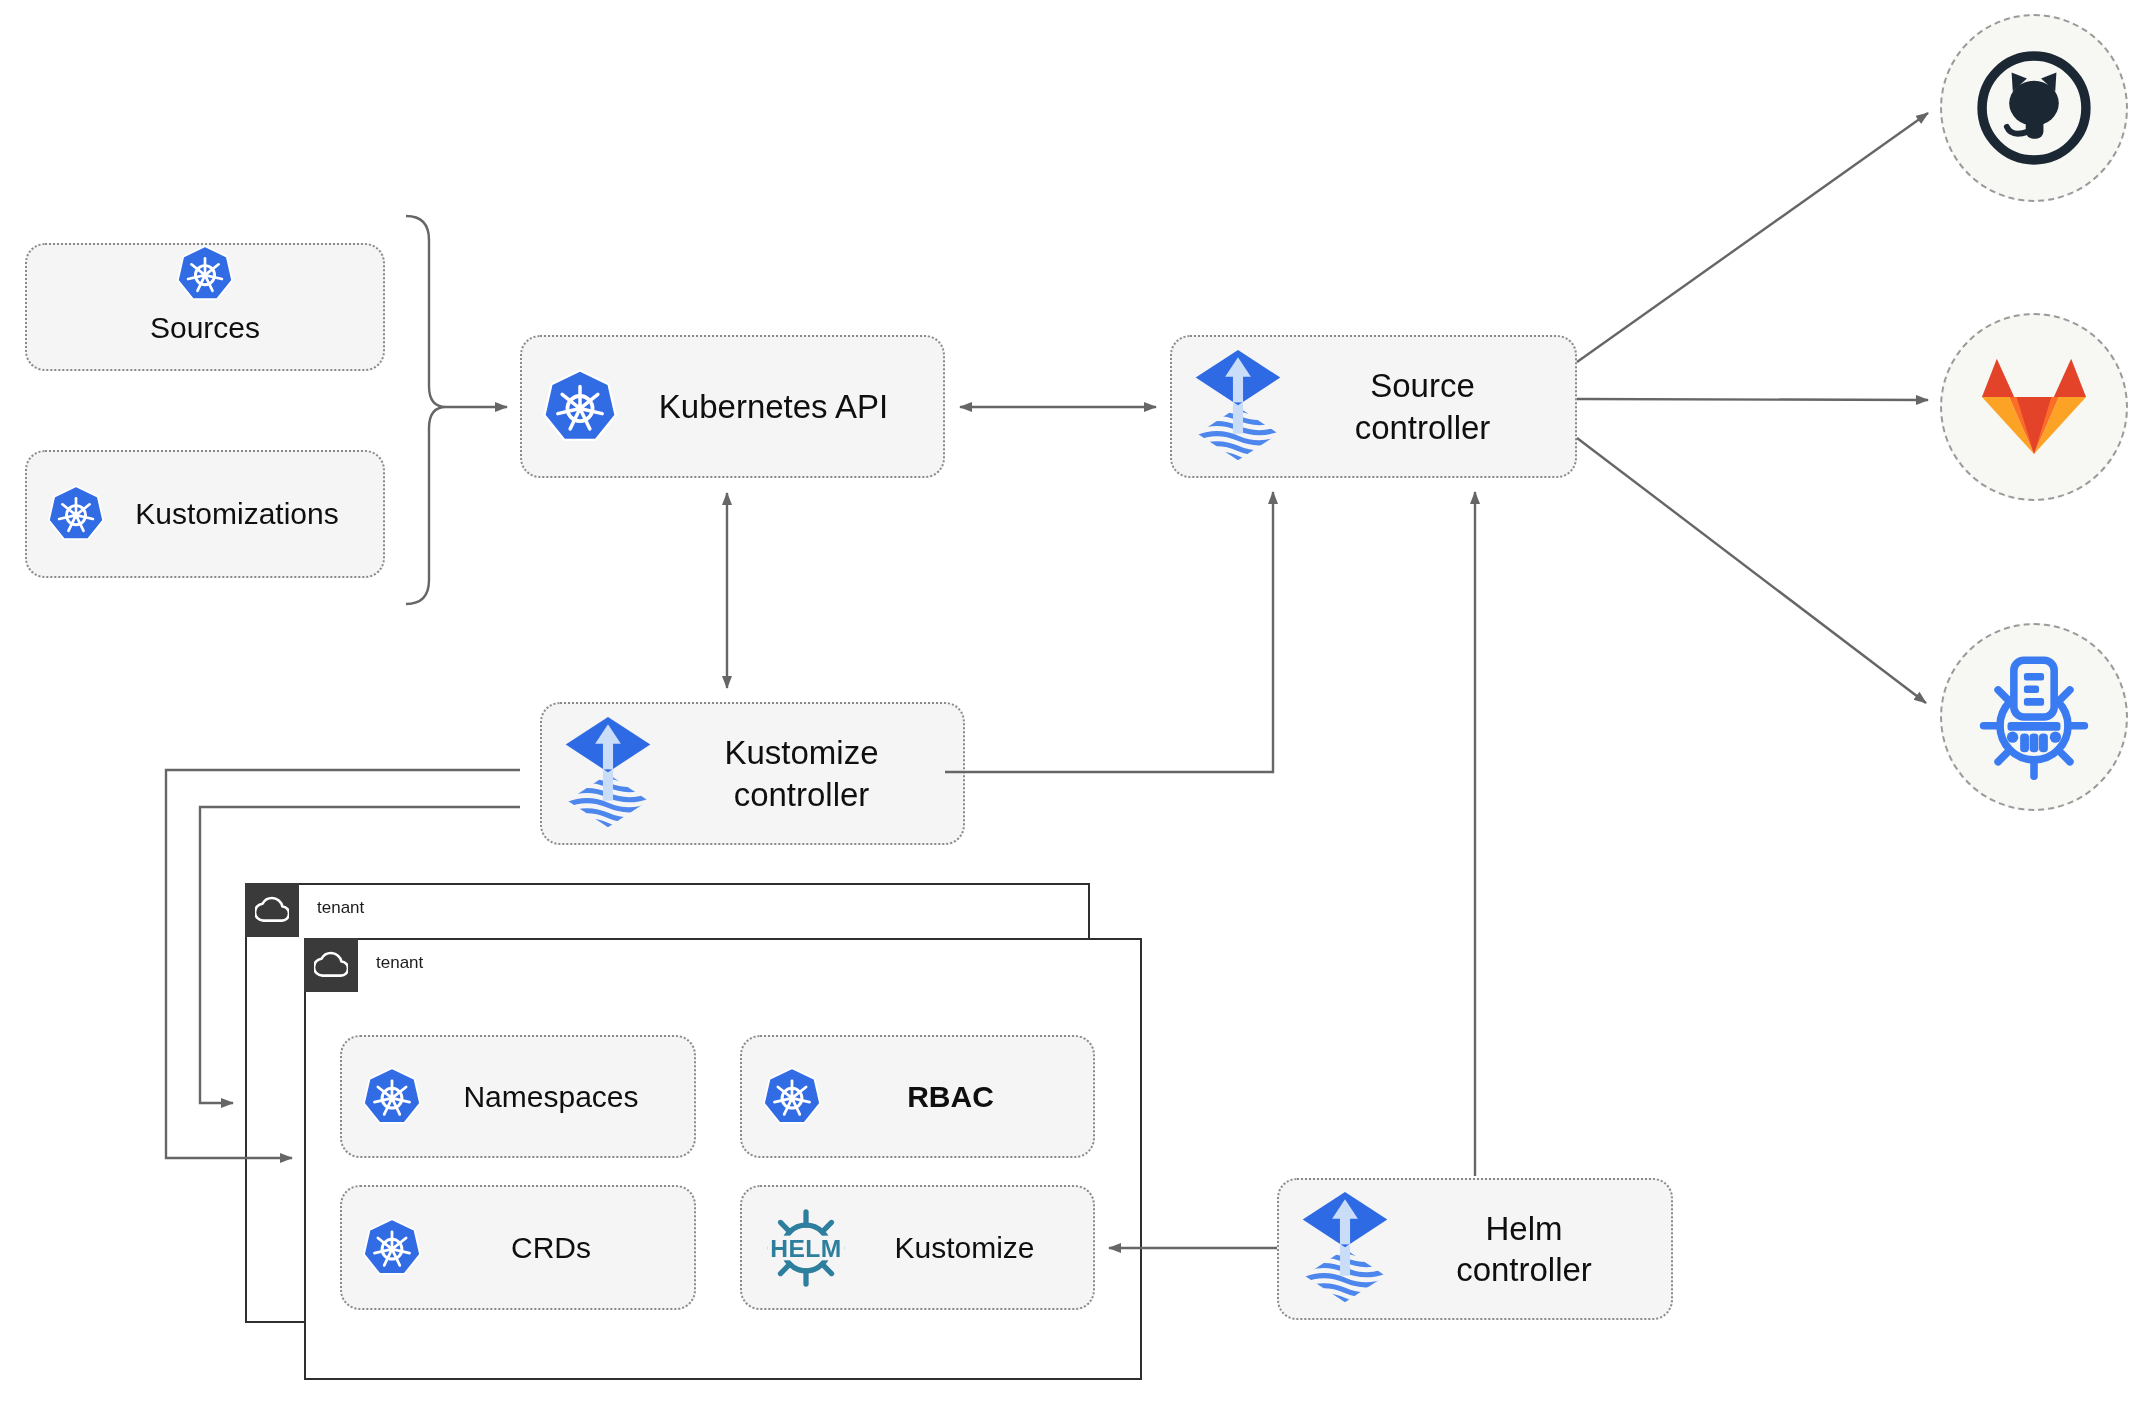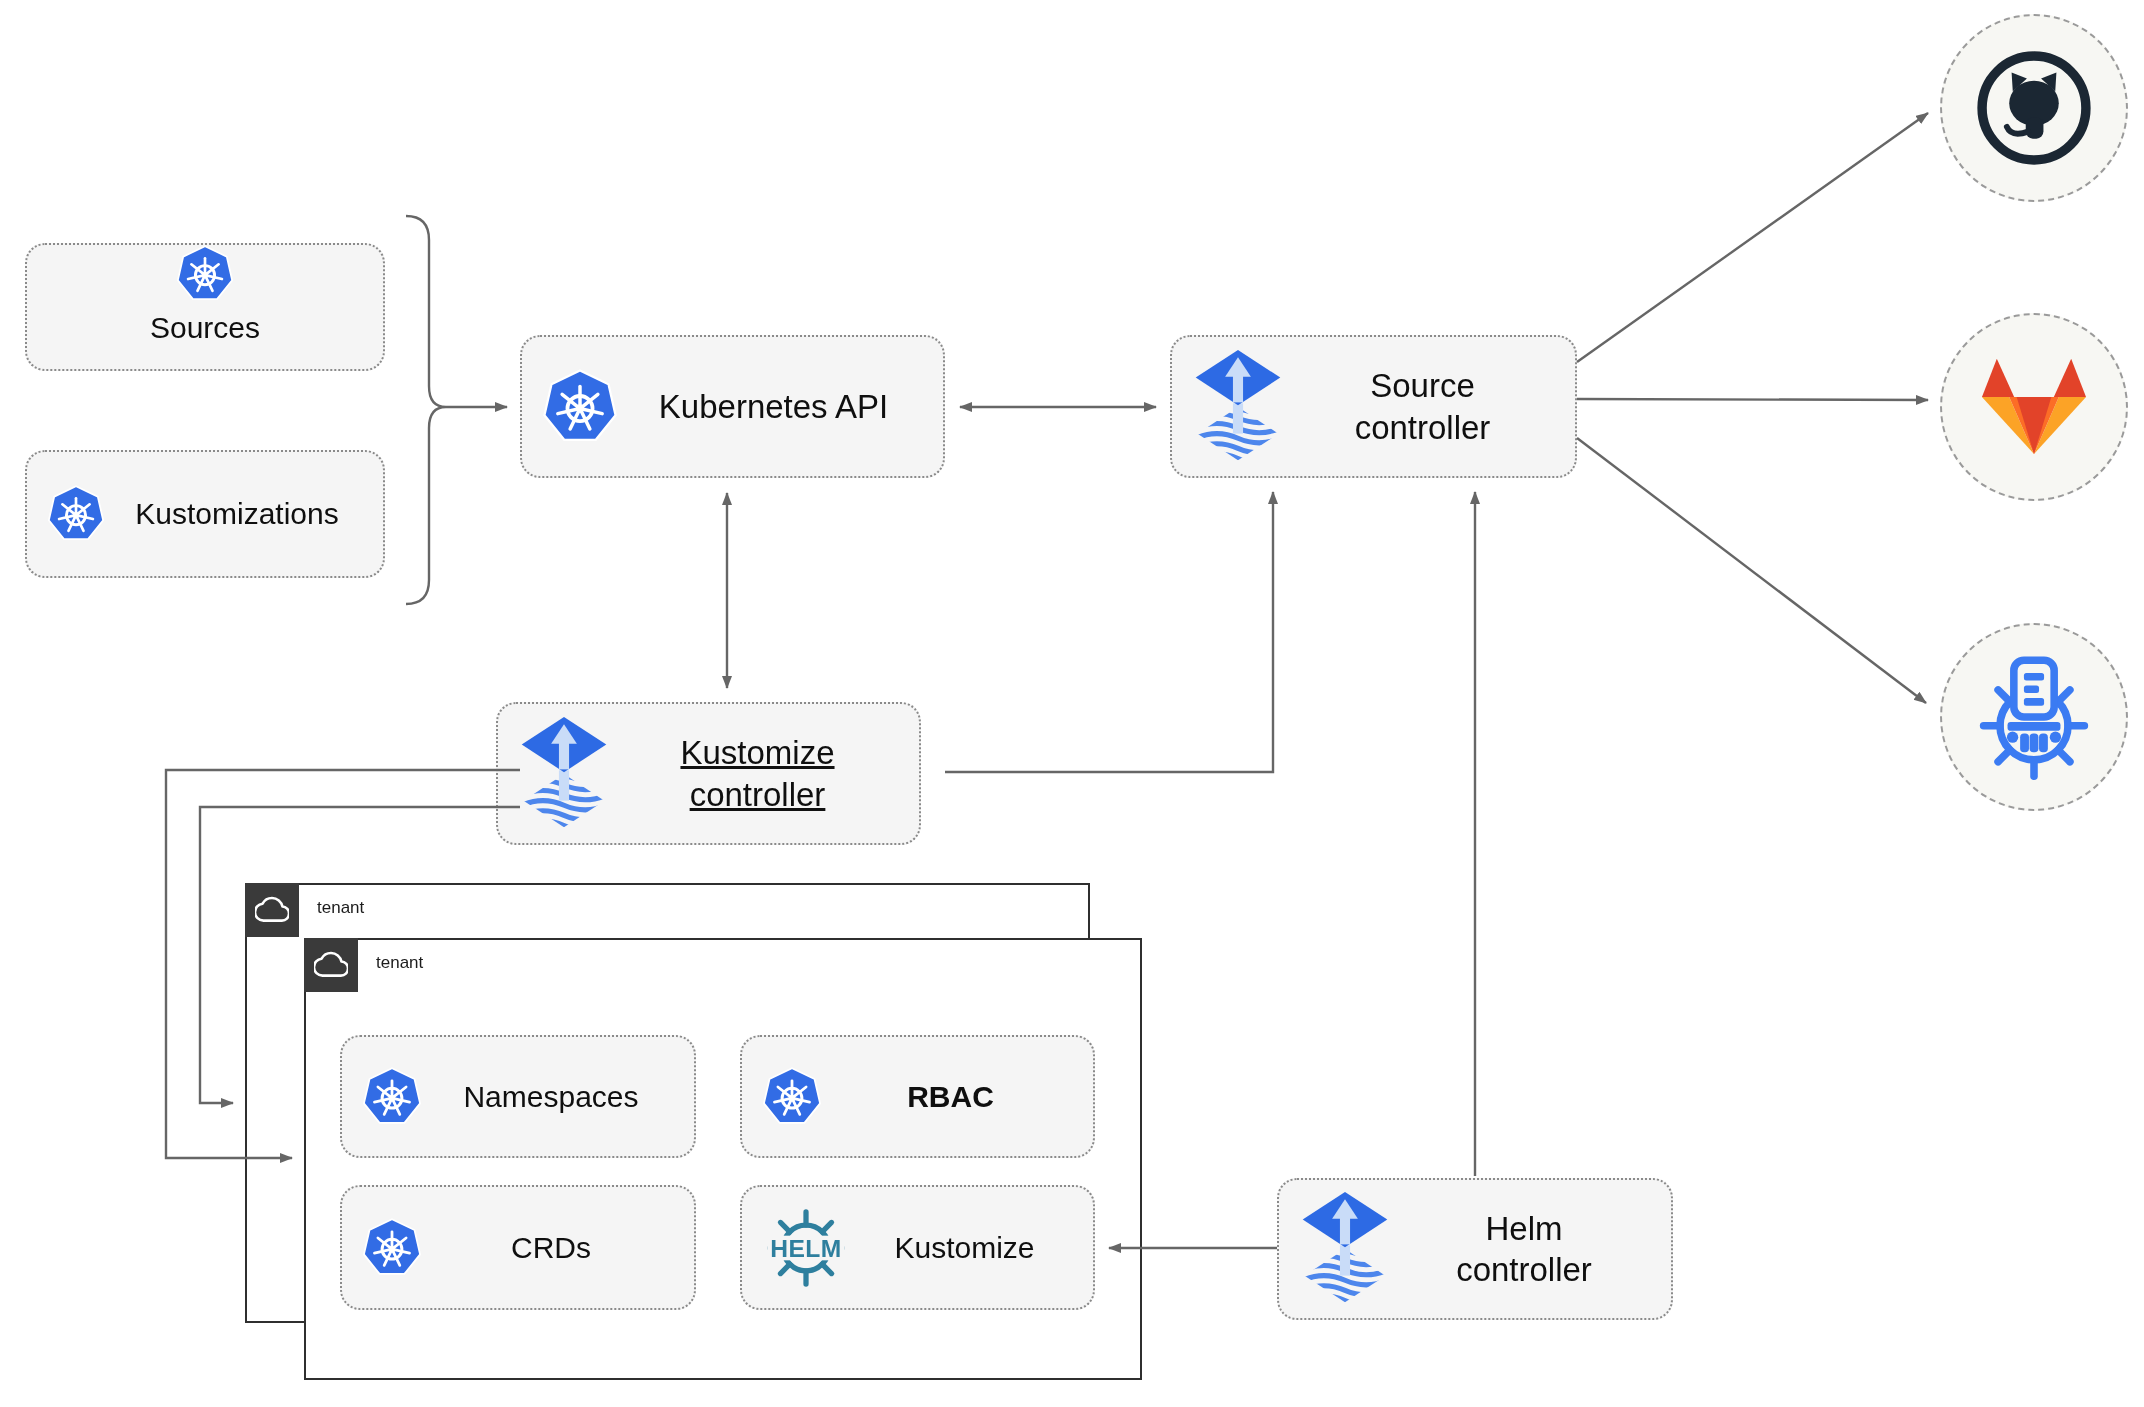--- a/index.html
+++ b/index.html
@@ -188,21 +188,21 @@
 
   <div class="node" style="left:1170px;top:335px;width:407px;height:143px;">
     <span class="icon">
       <svg width="92" height="114" viewBox="0 0 100 124">
           <use href="#sym-flux"></use>
         </svg>
       </span>
     <span class="lbl big wrap">Source controller</span>
   </div>
 
-  <div class="node" style="left:496px;top:702px;width:425px;height:143px;text-decoration:underline;">
+  <div class="node" style="left:540px;top:702px;width:425px;height:143px;">
     <span class="icon">
       <svg width="92" height="114" viewBox="0 0 100 124">
           <use href="#sym-flux"></use>
         </svg>
       </span>
     <span class="lbl big wrap">Kustomize controller</span>
   </div>
 
   <div class="node" style="left:1277px;top:1178px;width:396px;height:142px;">
     <span class="icon">

